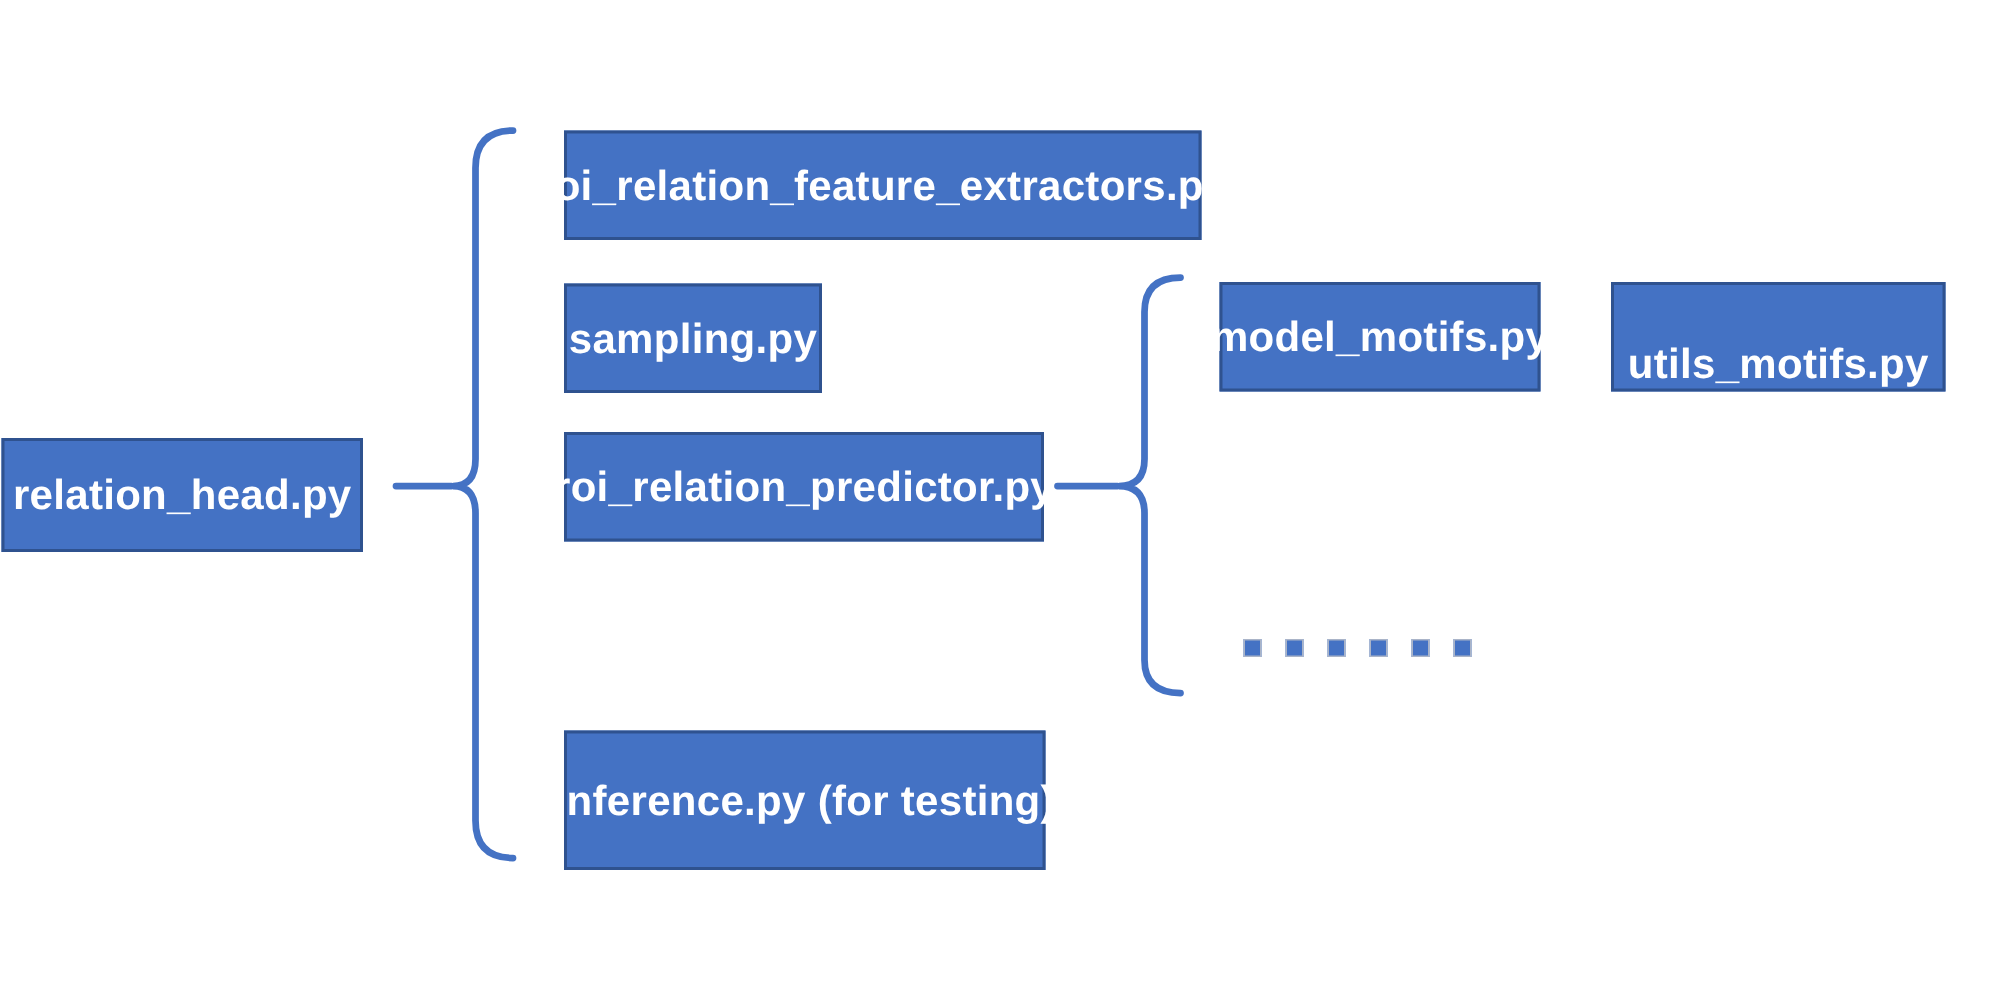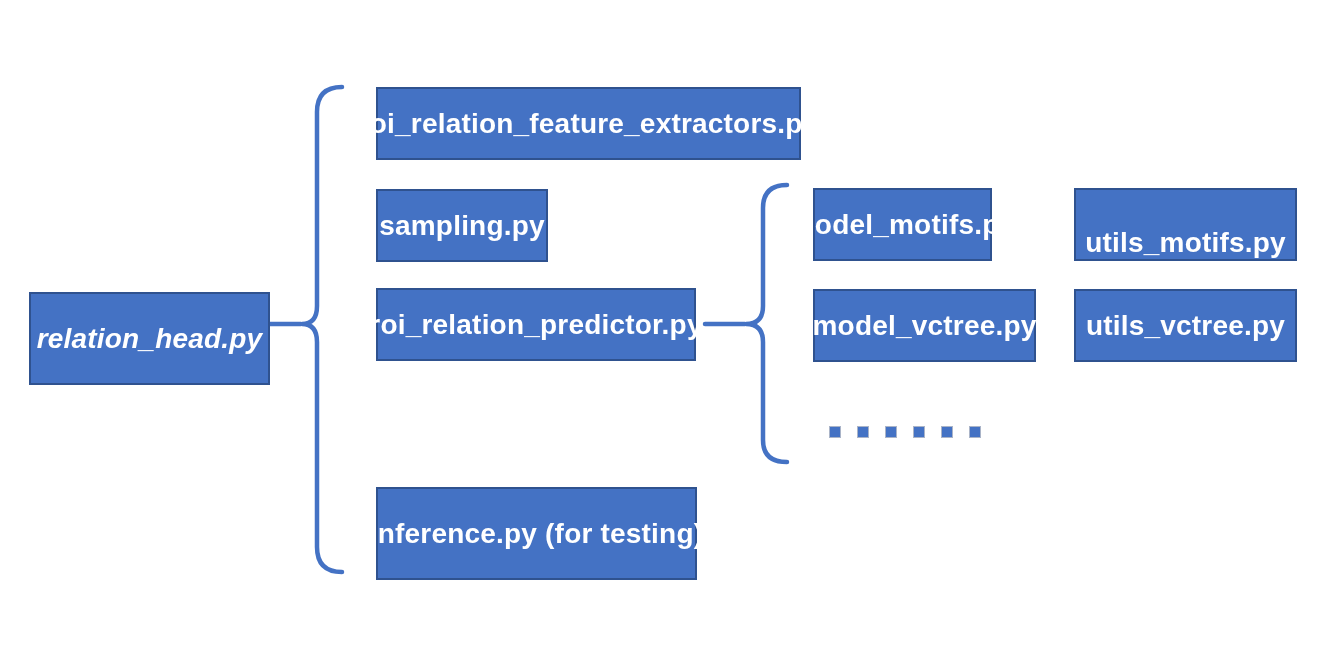--- a/index.html
+++ b/index.html
@@ -64,56 +64,50 @@
 
     <path d="M 264 324 L 301 324" fill="none" stroke-width="4.5" stroke-linecap="round" stroke="#4472C4"></path>
 
     <path d="M 342 87 Q 317 87 317 112 L 317 306 Q 317 324 302 324 Q 317 324 317 342 L 317 547 Q 317 572 342 572" fill="none" stroke-width="4.5" stroke-linecap="round" stroke="#4472C4"></path>
 
     <path d="M 705 324 L 745 324" fill="none" stroke-width="4.5" stroke-linecap="round" stroke="#4472C4"></path>
 
     <path d="M 787 185 Q 763 185 763 208 L 763 306 Q 763 324 746 324 Q 763 324 763 342 L 763 440 Q 763 462 787 462" fill="none" stroke-width="4.5" stroke-linecap="round" stroke="#4472C4"></path>
   </svg>
 
-  <div class="node" style="left:29px; top:292px; width:241px; height:93px;font-style:italic;">
+  <div class="node" style="left:1px; top:292px; width:241px; height:76px;">
     <span class="label">relation_head.py</span>
   </div>
 
   <div class="node" style="left:376px; top:87px; width:425px; height:73px;">
     <span class="label">roi_relation_feature_extractors.py</span>
   </div>
 
   <div class="node" style="left:376px; top:189px; width:172px; height:73px;">
     <span class="label">sampling.py</span>
   </div>
 
   <div class="node" style="left:376px; top:288px; width:320px; height:73px;justify-content:center;">
     <span class="label">roi_relation_predictor.py</span>
   </div>
 
 
   <div class="node" style="left:376px; top:487px; width:321px; height:93px;">
     <span class="label">inference.py (for testing)</span>
   </div>
 
-  <div class="node" style="left:813px; top:188px; width:179px; height:73px;text-align:center;">
+  <div class="node" style="left:813px; top:188px; width:214px; height:73px;text-align:center;">
     <span class="label">model_motifs.py</span>
   </div>
 
   <div class="node" style="left:1074px; top:188px; width:223px; height:73px;align-items:flex-end;">
     <span class="label">utils_motifs.py</span>
   </div>
 
-  <div class="node" style="left:813px; top:289px; width:223px; height:73px;">
-    <span class="label">model_vctree.py</span>
-  </div>
 
-  <div class="node" style="left:1074px; top:289px; width:223px; height:73px;">
-    <span class="label">utils_vctree.py</span>
-  </div>
 
   <div class="dots">
     <span class="dot"></span>
     <span class="dot"></span>
     <span class="dot"></span>
     <span class="dot"></span>
     <span class="dot"></span>
     <span class="dot"></span>
   </div>
 

